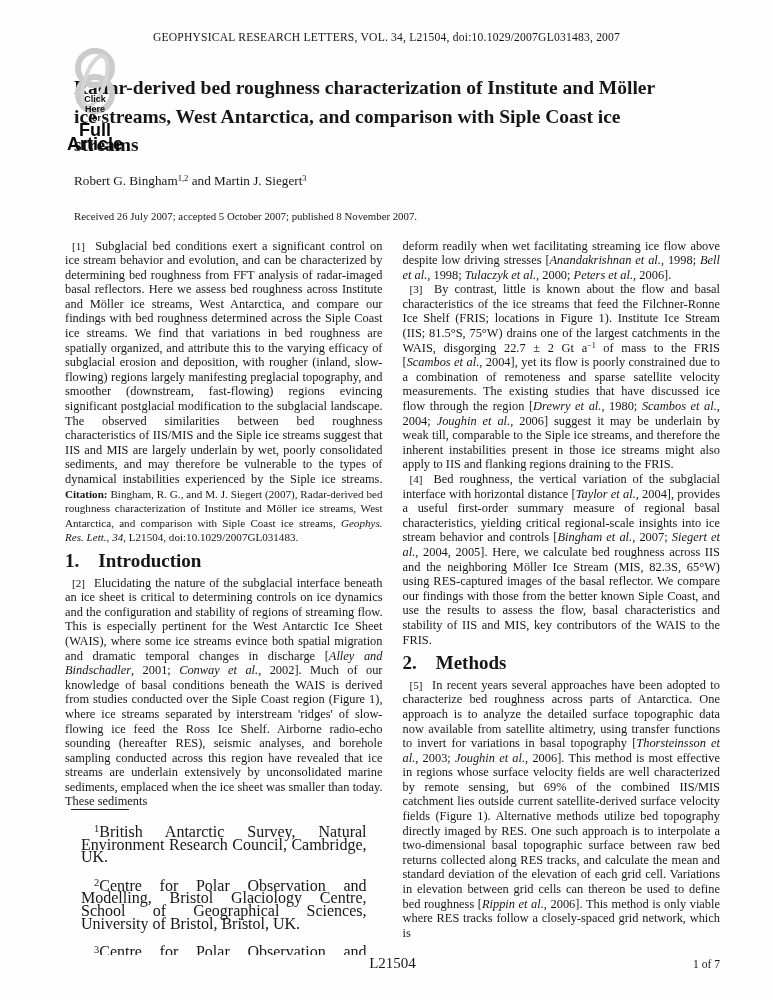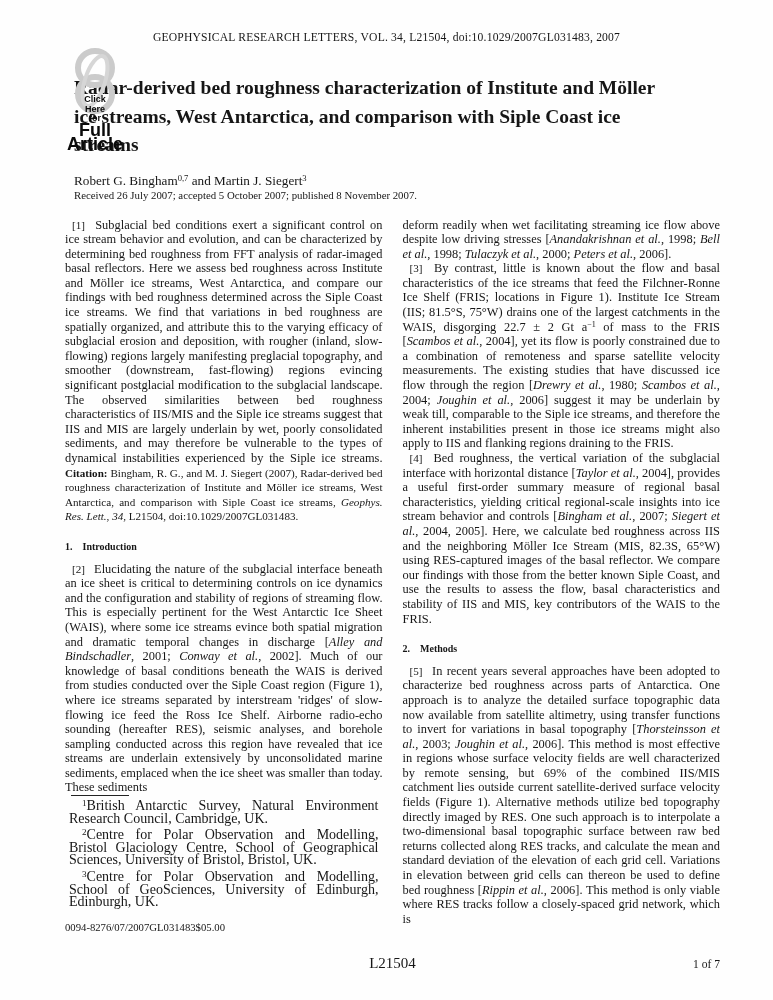--- a/index.html
+++ b/index.html
@@ -39,62 +39,62 @@
   }
   .badge-label .big{font-size:18px;line-height:13px;}
   .title-block{margin:30px 62px 0 74px;}
   .article-title{
     font-size:19.5px;
     font-weight:bold;
     line-height:28.5px;
     white-space:pre-line;
   }
   .authors{margin-top:13px;font-size:13.2px;}
-  .received{margin-top:0;font-size:10.8px;}
+  .received{margin-top:21px;font-size:10.8px;}
   .columns{
     display:flex;
     gap:20px;
     margin:17px 53px 0 65px;
     height:716px;
     overflow:hidden;
     font-size:12.4px;
     line-height:14.6px;
   }
   .col{width:320px;display:flex;flex-direction:column;}
   .para{
     text-align:justify;
     text-indent:7px;
     margin:0;
   }
   .para.no-indent{text-indent:0;}
   .section-heading{
-    font-size:10px;
+    font-size:19px;
     font-weight:bold;
-    margin:16px 0 7px 0;
+    margin:9px 0 7px 0;
   }
   sup{
     font-size:0.65em;
     line-height:0;
     position:relative;
     top:-0.45em;
     vertical-align:baseline;
   }
   .sm{font-size:11.1px;}
   .footnote-block{margin-top:auto;}
   .footnote-rule{
     width:58px;
     border:0;border-top:1px solid #222;
     margin:0 0 3px 6px;
   }
   .footnote{
-    font-size:14px;
+    font-size:16px;
     line-height:12.6px;
     text-align:justify;
     text-indent:13px;
-    margin:4px;
+    margin:16px;
   }
   .copyright{
     margin-top:12px;
     font-size:10.7px;
     line-height:12.8px;
   }
   .footer{
     position:absolute;
     left:65px;right:53px;bottom:28px;
     display:grid;
@@ -122,21 +122,21 @@
 Here
 for</span>
 <span class="big">Full
 Article</span></div>
   </div>
 
   <div class="title-block">
     <div class="article-title">Radar-derived bed roughness characterization of Institute and Möller
 ice streams, West Antarctica, and comparison with Siple Coast ice
 streams</div>
-    <div class="authors"><span>Robert G. Bingham</span><sup>0,7</sup><span> and Martin J. Siegert</span><sup>3</sup></div>
+    <div class="authors"><span>Robert G. Bingham</span><sup>1,2</sup><span> and Martin J. Siegert</span><sup>3</sup></div>
     <div class="received">Received 26 July 2007; accepted 5 October 2007; published 8 November 2007.</div>
   </div>
 
   <div class="columns">
 
     <div class="col">
       <p class="para"><span class="sm">[1]  </span><span>Subglacial bed conditions exert a significant control on ice stream behavior and evolution, and can be characterized by determining bed roughness from FFT analysis of radar-imaged basal reflectors. Here we assess bed roughness across Institute and Möller ice streams, West Antarctica, and compare our findings with bed roughness determined across the Siple Coast ice streams. We find that variations in bed roughness are spatially organized, and attribute this to the varying efficacy of subglacial erosion and deposition, with rougher (inland, slow-flowing) regions largely manifesting preglacial topography, and smoother (downstream, fast-flowing) regions evincing significant postglacial modification to the subglacial landscape. The observed similarities between bed roughness characteristics of IIS/MIS and the Siple ice streams suggest that IIS and MIS are largely underlain by wet, poorly consolidated sediments, and may therefore be vulnerable to the types of dynamical instabilities experienced by the Siple ice streams. </span><span class="sm" style="font-weight: bold;">Citation:</span><span class="sm"> Bingham, R. G., and M. J. Siegert (2007), Radar-derived bed roughness characterization of Institute and Möller ice streams, West Antarctica, and comparison with Siple Coast ice streams, </span><span class="sm" style="font-style: italic;">Geophys. Res. Lett.</span><span class="sm">, </span><span class="sm" style="font-style: italic;">34</span><span class="sm">, L21504, doi:10.1029/2007GL031483.</span></p>
       <div class="section-heading">1. Introduction</div>
       <p class="para"><span class="sm">[2]  </span><span>Elucidating the nature of the subglacial interface beneath an ice sheet is critical to determining controls on ice dynamics and the configuration and stability of regions of streaming flow. This is especially pertinent for the West Antarctic Ice Sheet (WAIS), where some ice streams evince both spatial migration and dramatic temporal changes in discharge [</span><span style="font-style: italic;">Alley and Bindschadler</span><span>, 2001; </span><span style="font-style: italic;">Conway et al.</span><span>, 2002]. Much of our knowledge of basal conditions beneath the WAIS is derived from studies conducted over the Siple Coast region (Figure 1), where ice streams separated by interstream 'ridges' of slow-flowing ice feed the Ross Ice Shelf. Airborne radio-echo sounding (hereafter RES), seismic analyses, and borehole sampling conducted across this region have revealed that ice streams are underlain extensively by unconsolidated marine sediments, emplaced when the ice sheet was smaller than today. These sediments</span></p>
 

